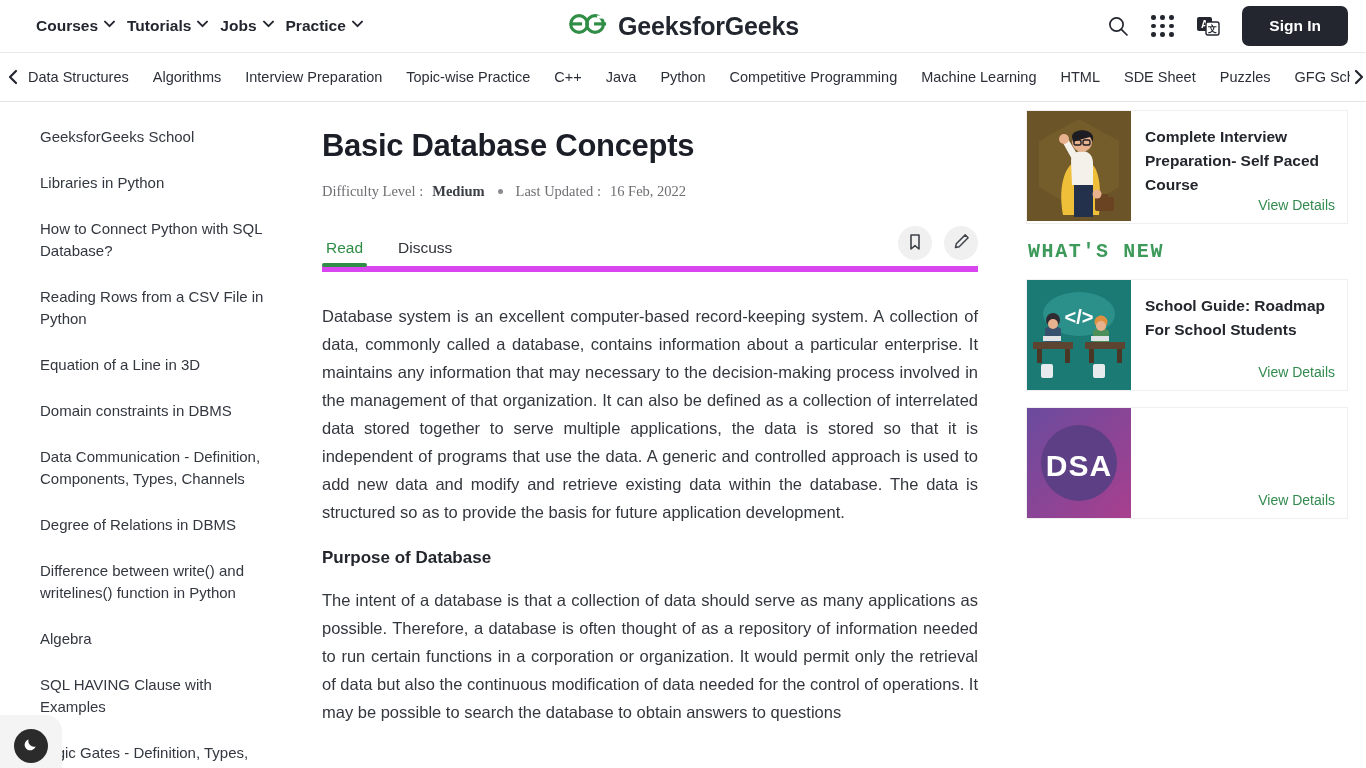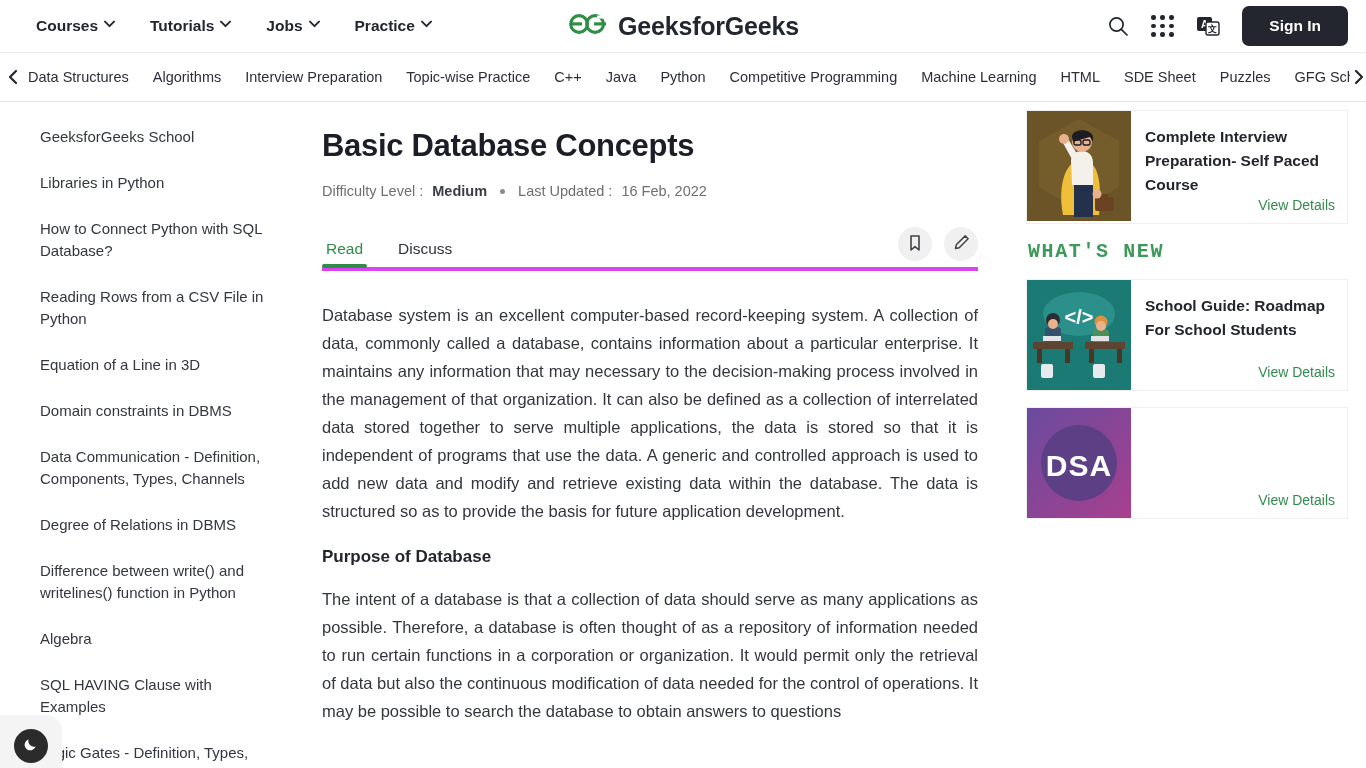--- a/index.html
+++ b/index.html
@@ -13,21 +13,21 @@
 
   
   .top-header {
     position: relative;
     height: 52px;
     display: flex;
     align-items: center;
     background: #ffffff;
     padding: 0 18px;
   }
-  .nav-left { display: flex; align-items: center; gap: 37px; margin-left: 18px; }
+  .nav-left { display: flex; align-items: center; gap: 14px; margin-left: 18px; }
   .nav-item {
     display: flex; align-items: center; gap: 6px;
     font-size: 15.5px; font-weight: bold; color: #23262f;
     cursor: pointer; white-space: nowrap;
   }
   .caret { display: inline-block; width: 9px; height: 9px; position: relative; top: -2px; }
   .caret svg { display: block; }
 
   .brand {
     position: absolute; left: 50%; top: 50%;
@@ -124,27 +124,28 @@
   }
   .article-title {
     font-size: 31px; font-weight: bold; color: #1b1e26;
     letter-spacing: -0.3px;
     margin-bottom: 19px;
   }
   .meta-row {
     display: flex; align-items: center; gap: 9px;
     font-size: 14.5px; color: #6e6e73;
     margin-bottom: 26px;
+    font-family: Liberation Serif, serif;
   }
   .meta-strong { color: #3a3d44; font-weight: bold; }
   .meta-dot { width: 5px; height: 5px; border-radius: 50%; background: #8a8a8f; display: inline-block; margin: 0 4px; }
 
   .tabs-row {
     display: flex; align-items: flex-end;
-    border-bottom: 4px solid #d946ef;
+    border-bottom: 6px solid #d946ef;
     padding-bottom: 0;
     margin-bottom: 30px;
     position: relative;
     height: 46px;
   }
   .tab {
     font-size: 15.5px; cursor: pointer;
     padding: 0 4px 9px 4px; margin-right: 27px;
     color: #2f3238; position: relative;
   }

